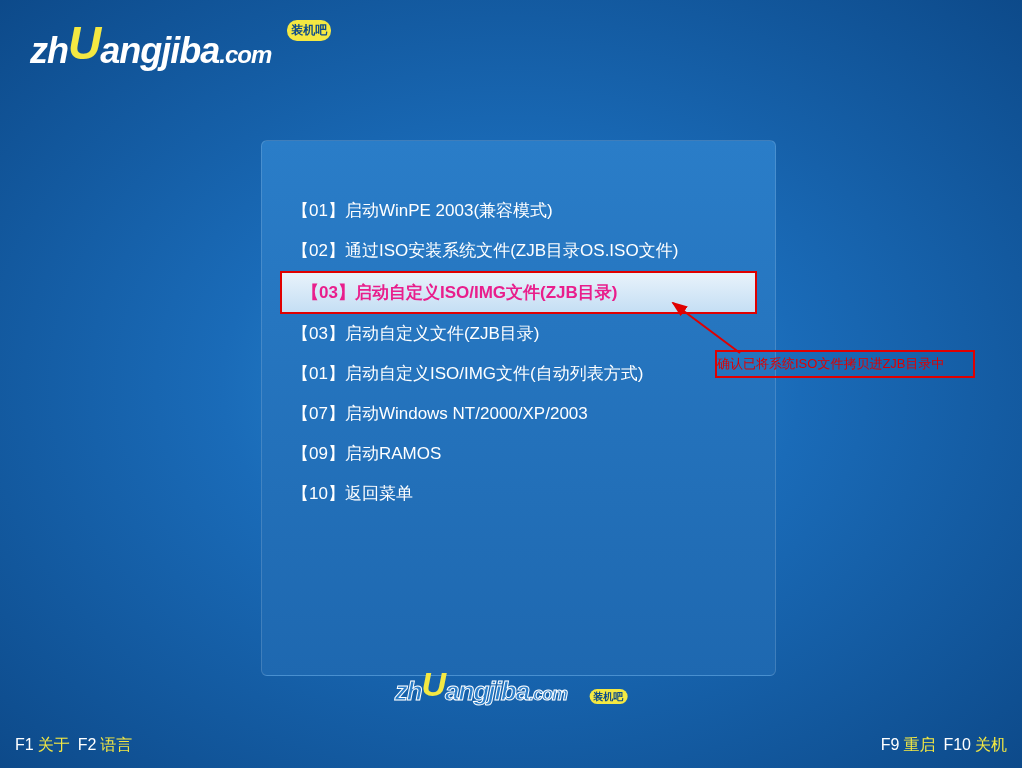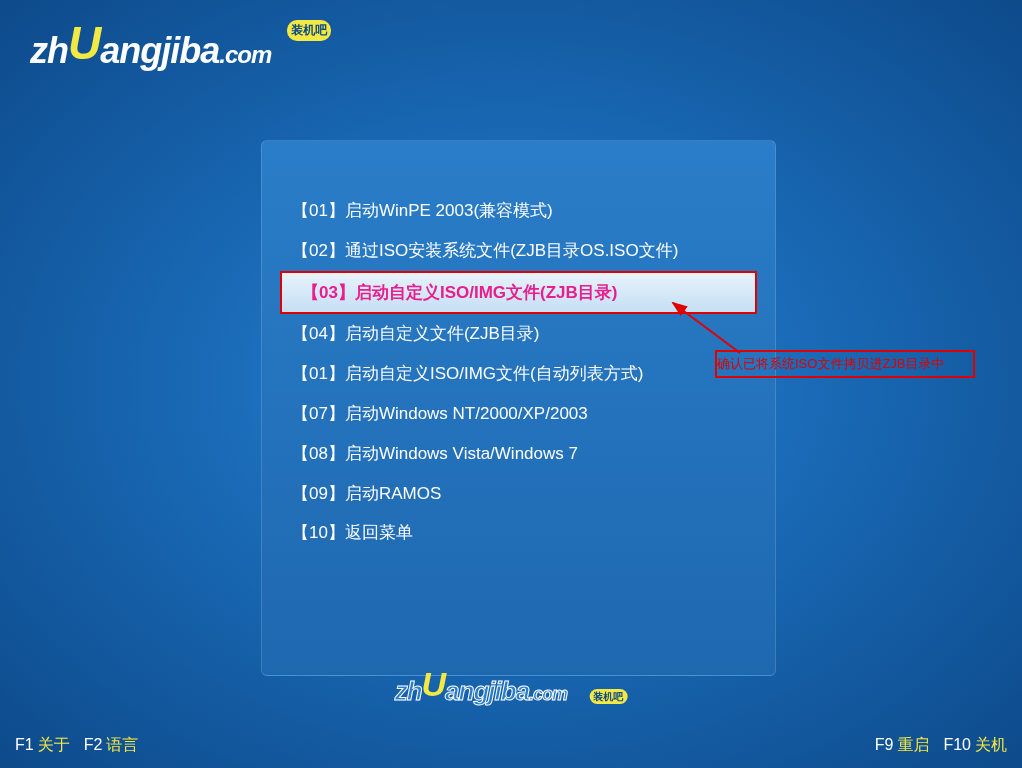--- a/index.html
+++ b/index.html
@@ -79,45 +79,44 @@
 .footer-bar {
   position: absolute;
   bottom: 12px;
   left: 0;
   width: 100%;
   display: flex;
   justify-content: space-between;
   padding: 0 15px;
   font-size: 16px;
 }
-.footer-left, .footer-right { display: flex; gap: 14px; }
+.footer-left, .footer-right { display: flex; gap: 8px; }
 .fkey { color: #fff; }
 .flabel { color: #f4e842; margin-left: 4px; }
 .footer-item { cursor: pointer; }
 </style>
 </head>
 <body>
 
 <div class="header">
   <div class="logo-top">
     <span class="logo-text">
       <span class="logo-zh">zh</span><span class="logo-u">U</span><span class="logo-rest">angjiba</span><span class="logo-com">.com</span>
     </span>
     <span class="logo-cn-box">装机吧</span>
   </div>
 </div>
 
 <div class="menu-panel">
   <div class="menu-item">【01】启动WinPE 2003(兼容模式)</div>
   <div class="menu-item">【02】通过ISO安装系统文件(ZJB目录OS.ISO文件)</div>
   <div class="menu-item selected">【03】启动自定义ISO/IMG文件(ZJB目录)</div>
-  <div class="menu-item">【04】启动自定义文件(ZJB目录)</div>
+  <div class="menu-item">【03】启动自定义文件(ZJB目录)</div>
   <div class="menu-item">【01】启动自定义ISO/IMG文件(自动列表方式)</div>
   <div class="menu-item">【07】启动Windows NT/2000/XP/2003</div>
-  <div class="menu-item">【08】启动Windows Vista/Windows 7</div>
   <div class="menu-item">【09】启动RAMOS</div>
   <div class="menu-item">【10】返回菜单</div>
 </div>
 
 <svg class="annotation-arrow" width="90" height="70">
   <defs>
     <marker id="arrowhead" markerWidth="8" markerHeight="6" refX="7" refY="3" orient="auto">
       <polygon points="0 0, 8 3, 0 6" fill="#e00000"></polygon>
     </marker>
   </defs>

